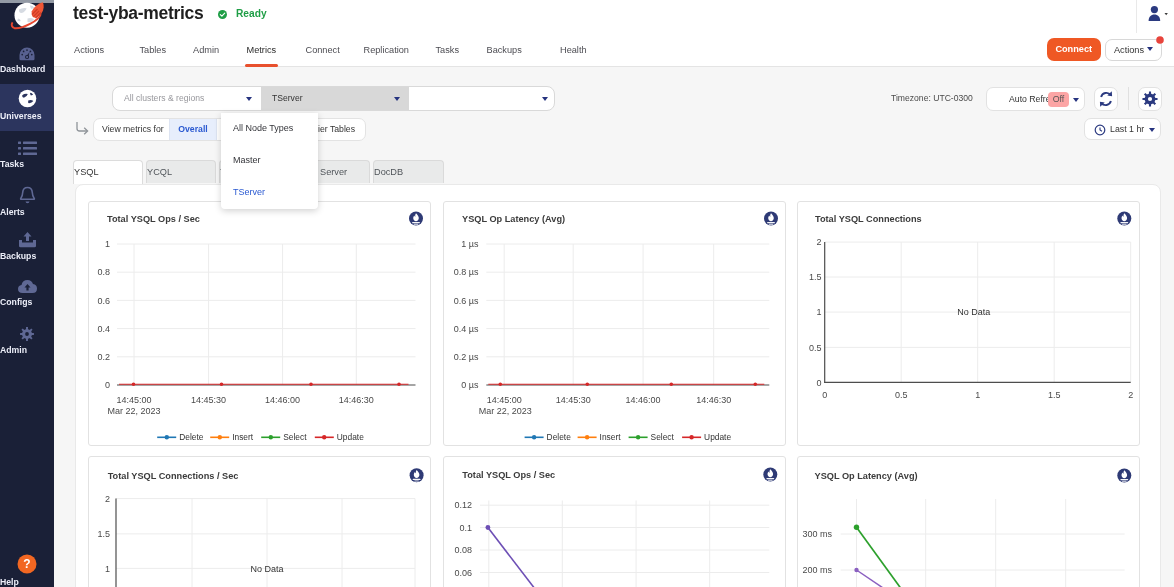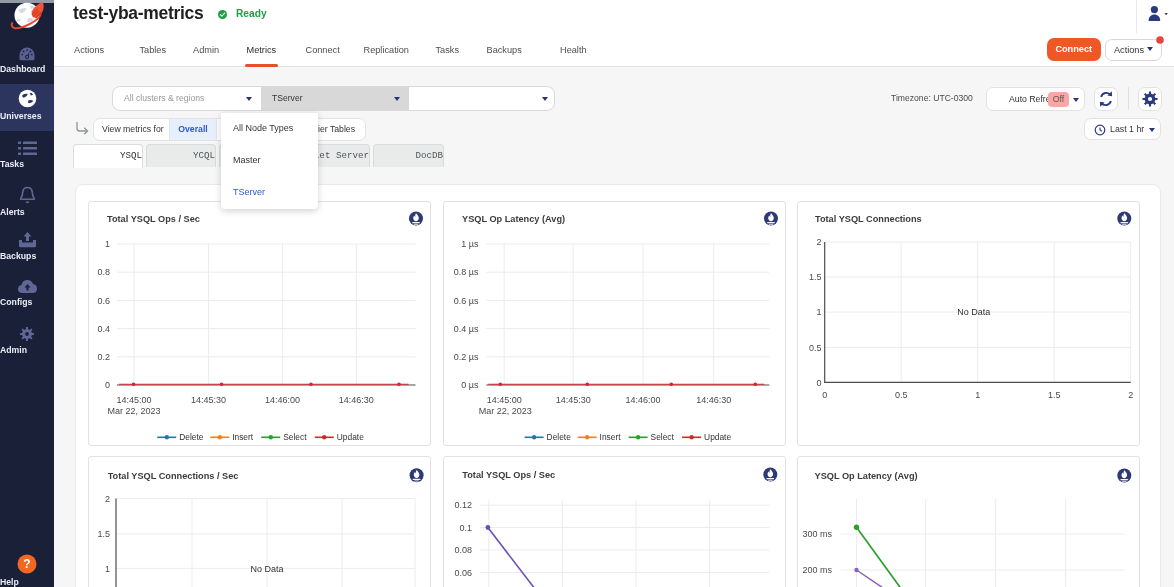--- a/index.html
+++ b/index.html
@@ -37,21 +37,21 @@
 #refreshbtn { left:1094px; top:86.5px; width:24px; height:24px; }
 #ctrlsep { position:absolute; left:1127.5px; top:87px; width:1px; height:23px; background:#e0e0e0; }
 #gearbtn { left:1137.5px; top:86.5px; width:24px; height:24px; }
 #last1hr { left:1084px; top:117.5px; width:77px; height:22.5px; font-size:8.8px; color:#333; line-height:21px; }
 
 #vmbox { position:absolute; left:93px; top:117.5px; width:273px; height:23px; background:#fff; border:1px solid #e3e3e3; border-radius:7px; font-size:8.7px; color:#333; }
 #vmlabel { position:absolute; left:8px; top:0; line-height:21px; }
 #overall { position:absolute; left:75px; top:0; width:48px; height:21px; background:#e7eefc; color:#2a59d1; font-weight:bold; text-align:center; line-height:21px; border-left:1px solid #dde4f2; border-right:1px solid #dde4f2; }
 #outlier { position:absolute; right:10px; top:0; line-height:21px; }
 
-.qtab { position:absolute; top:144px; height:22.5px; background:#e9eaea; border:1px solid #dadada; border-bottom:none; border-radius:4px 4px 0 0; font-size:9.2px; color:#50555a; text-align:right; line-height:22px;font-family:Liberation Mono, monospace; }
+.qtab { position:absolute; top:160px; height:22.5px; background:#e9eaea; border:1px solid #dadada; border-bottom:none; border-radius:4px 4px 0 0; font-size:9.2px; color:#50555a; text-align:left; line-height:22px; }
 #tab-ysql { background:#fff; color:#333; border-color:#dcdcdc; height:23.5px; z-index:6; }
 
 #container { position:absolute; left:75px; top:183.6px; width:1086px; height:420px; background:#fff; border:1px solid #e9e9e9; border-radius:8px; }
 .card { position:absolute; background:#fff; border:1px solid #e2e2e2; border-radius:3px; z-index:2; }
 .ctitle { font-size:9.2px; font-weight:bold; fill:#3c3c3c; }
 .ax { font-size:9px; fill:#4a4a4a; }
 .nodata { font-size:9px; fill:#333; }
 
 #menu { position:absolute; left:221px; top:112.5px; width:97px; height:96.5px; background:#fff; border-radius:0 0 4px 4px; box-shadow:0 2px 7px rgba(0,0,0,0.18); z-index:40; font-size:9px; }
 .mitem { position:absolute; left:12px; color:#34353a; }

